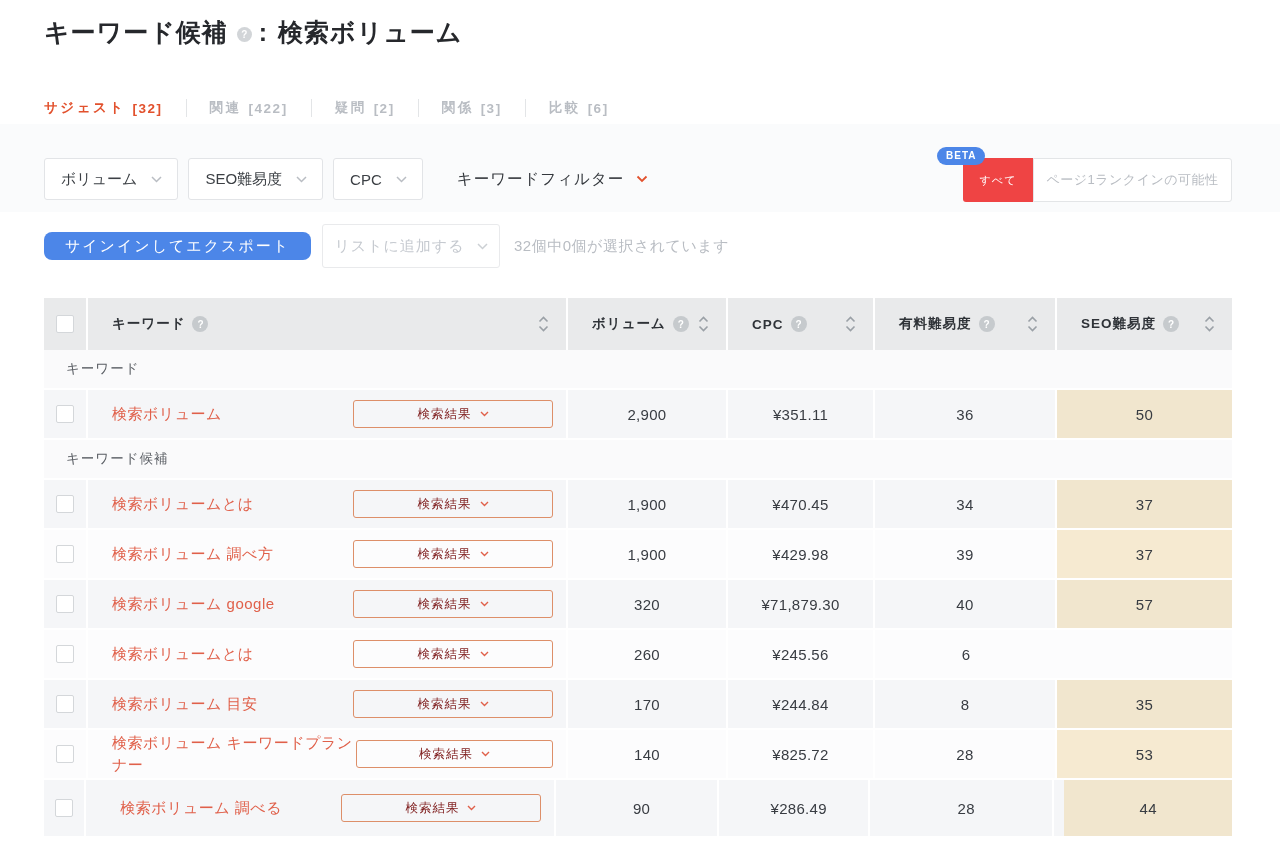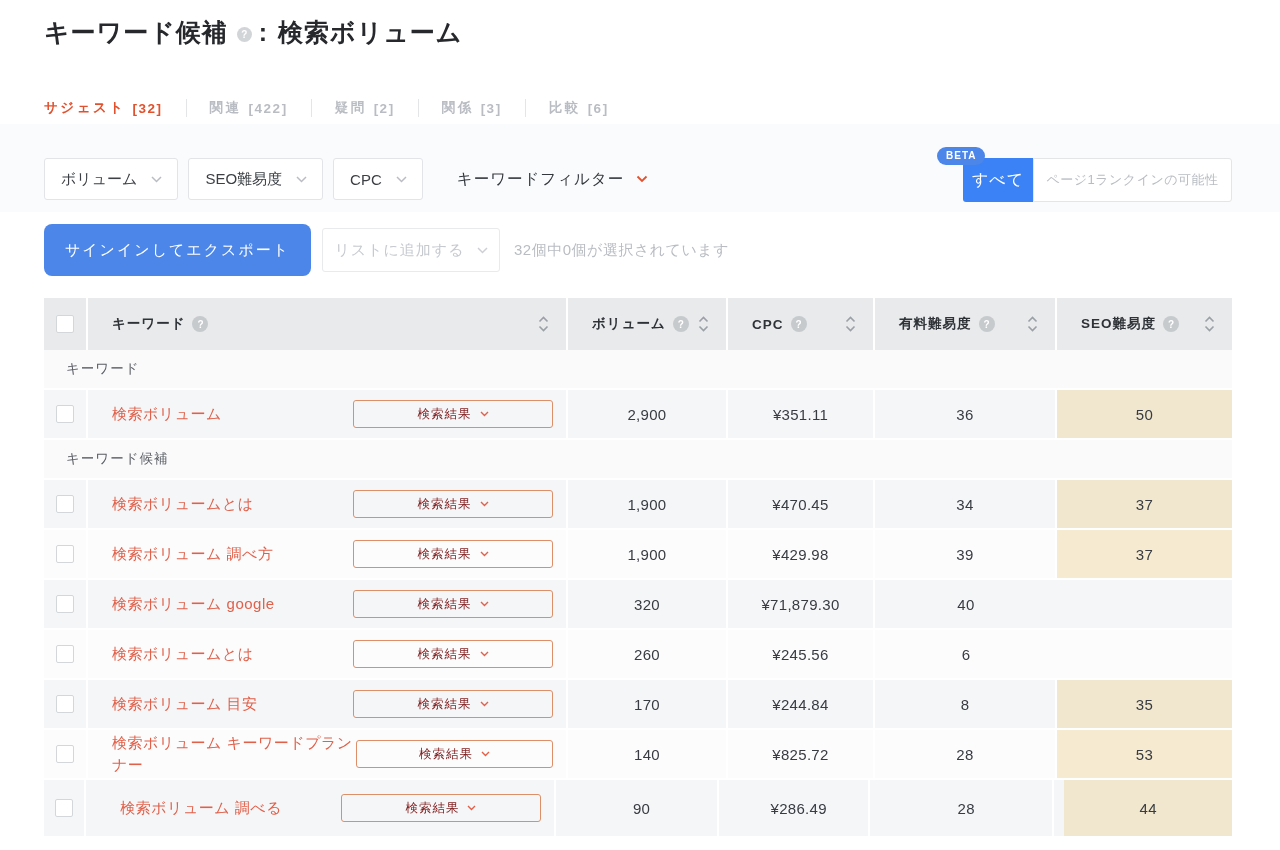--- a/index.html
+++ b/index.html
@@ -32,30 +32,30 @@
     background:#fff; border:1px solid #e2e4e7; border-radius:3px; font-size:15px; color:#3c4045;
     cursor:pointer; white-space:nowrap; }
   .dropbtn .chev { color:#b9bdc3; display:flex; }
   .kwfilter { display:flex; align-items:center; gap:12px; margin-left:24px; font-size:15.5px;
     color:#34383d; letter-spacing:1px; cursor:pointer; }
   .kwfilter .chev { color:#e2512d; display:flex; }
 
   .toggle-wrap { position:absolute; left:963px; top:34px; display:flex; }
   .beta { position:absolute; left:-26px; top:-11px; background:#4c86e8; color:#fff;
     font-size:10px; font-weight:700; letter-spacing:1px; padding:3px 9px 4px; border-radius:9px; z-index:3; }
-  .seg-on { width:70px; height:44px; background:#3b82f6; color:#fff; font-size:16px;
+  .seg-on { width:70px; height:44px; background:#ef4444; color:#fff; font-size:11px;
     display:flex; align-items:center; justify-content:center; border-radius:3px 0 0 3px;
     letter-spacing:1px; cursor:pointer; }
   .seg-off { width:199px; height:44px; background:#fff; border:1px solid #e3e5e7; color:#b9bdc3;
     font-size:13px; display:flex; align-items:center; justify-content:center; letter-spacing:0.5px;
     border-radius:0 3px 3px 0; cursor:pointer; white-space:nowrap; }
 
   
   .actions { position:absolute; left:44px; top:224px; display:flex; align-items:center; }
-  .export-btn { width:267px; height:52px; background:#4c86e8; border:none; border-radius:8px;
+  .export-btn { width:267px; height:28px; background:#4c86e8; border:none; border-radius:8px;
     color:#fff; font-size:15px; letter-spacing:2px; cursor:pointer;
     font-family:"Liberation Sans","DejaVu Sans",sans-serif; }
   .addlist-btn { margin-left:11px; width:178px; height:44px; background:#fff;
     border:1px solid #e9eaec; border-radius:3px; color:#c6cad0; font-size:15px; letter-spacing:1px;
     display:flex; align-items:center; justify-content:center; gap:12px; cursor:default; white-space:nowrap; }
   .sel-info { margin-left:14px; color:#b9bdc3; font-size:15px; letter-spacing:0.5px; }
 
   
   .tbl { position:absolute; left:44px; top:298px; width:1188px; }
   .col-check   { width:44px; }
@@ -356,20 +356,23 @@
     </div>
     <div class="c col-volume">
             <span class="val">320</span>
           </div>
     <div class="c col-cpc">
             <span class="val">¥71,879.30</span>
           </div>
     <div class="c col-paid">
             <span class="val">40</span>
           </div>
+    <div class="c col-seo">
+            <span class="val">57</span>
+          </div>
   </div>
         <div class="t-row shade-white">
     <div class="c col-check">
       <input type="checkbox" style="">
     </div>
     <div class="c col-keyword">
       <span class="kw-link">検索ボリュームとは</span>
       <span class="result-btn">
         <span>検索結果</span>
         <span class="chev">

